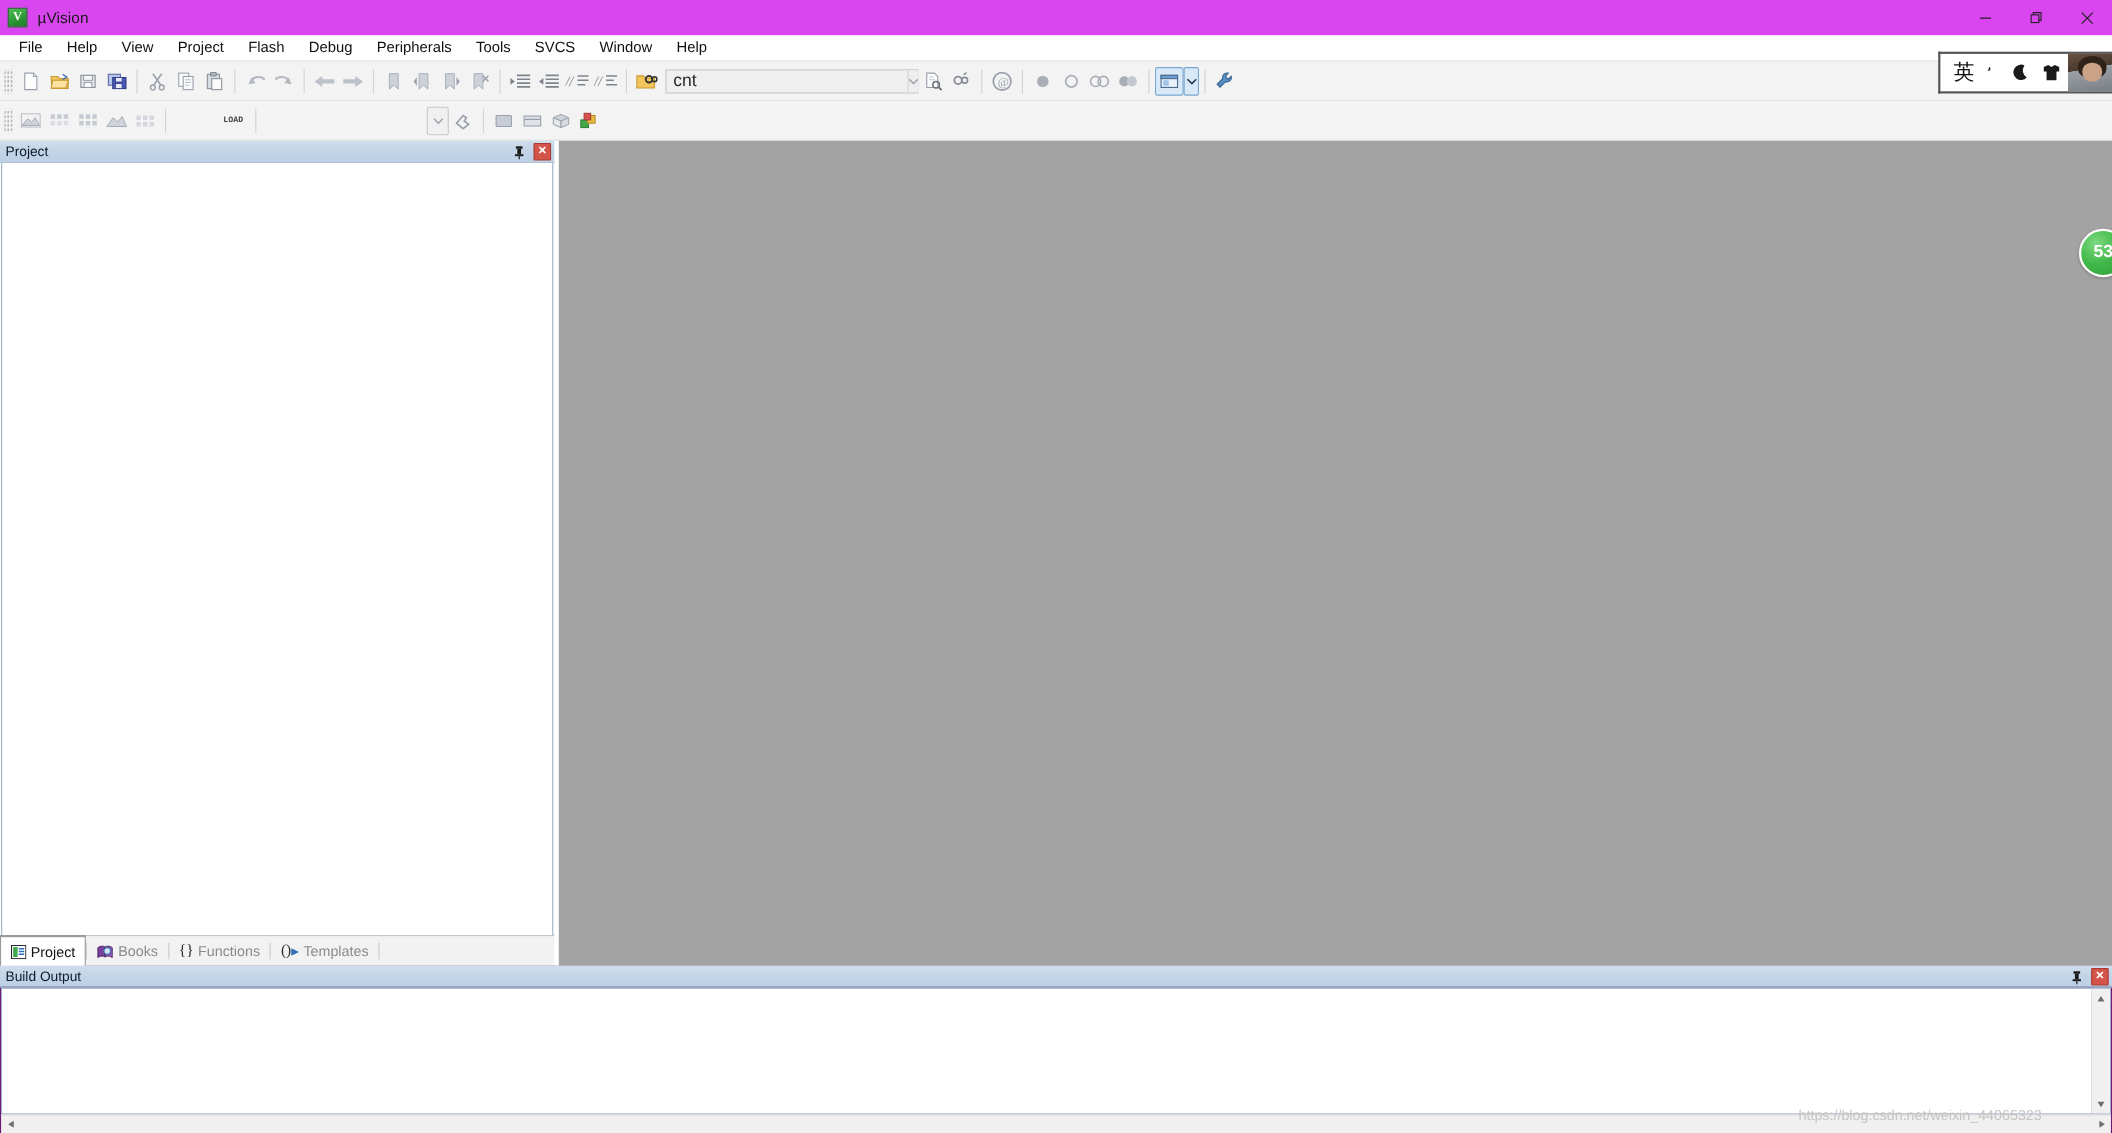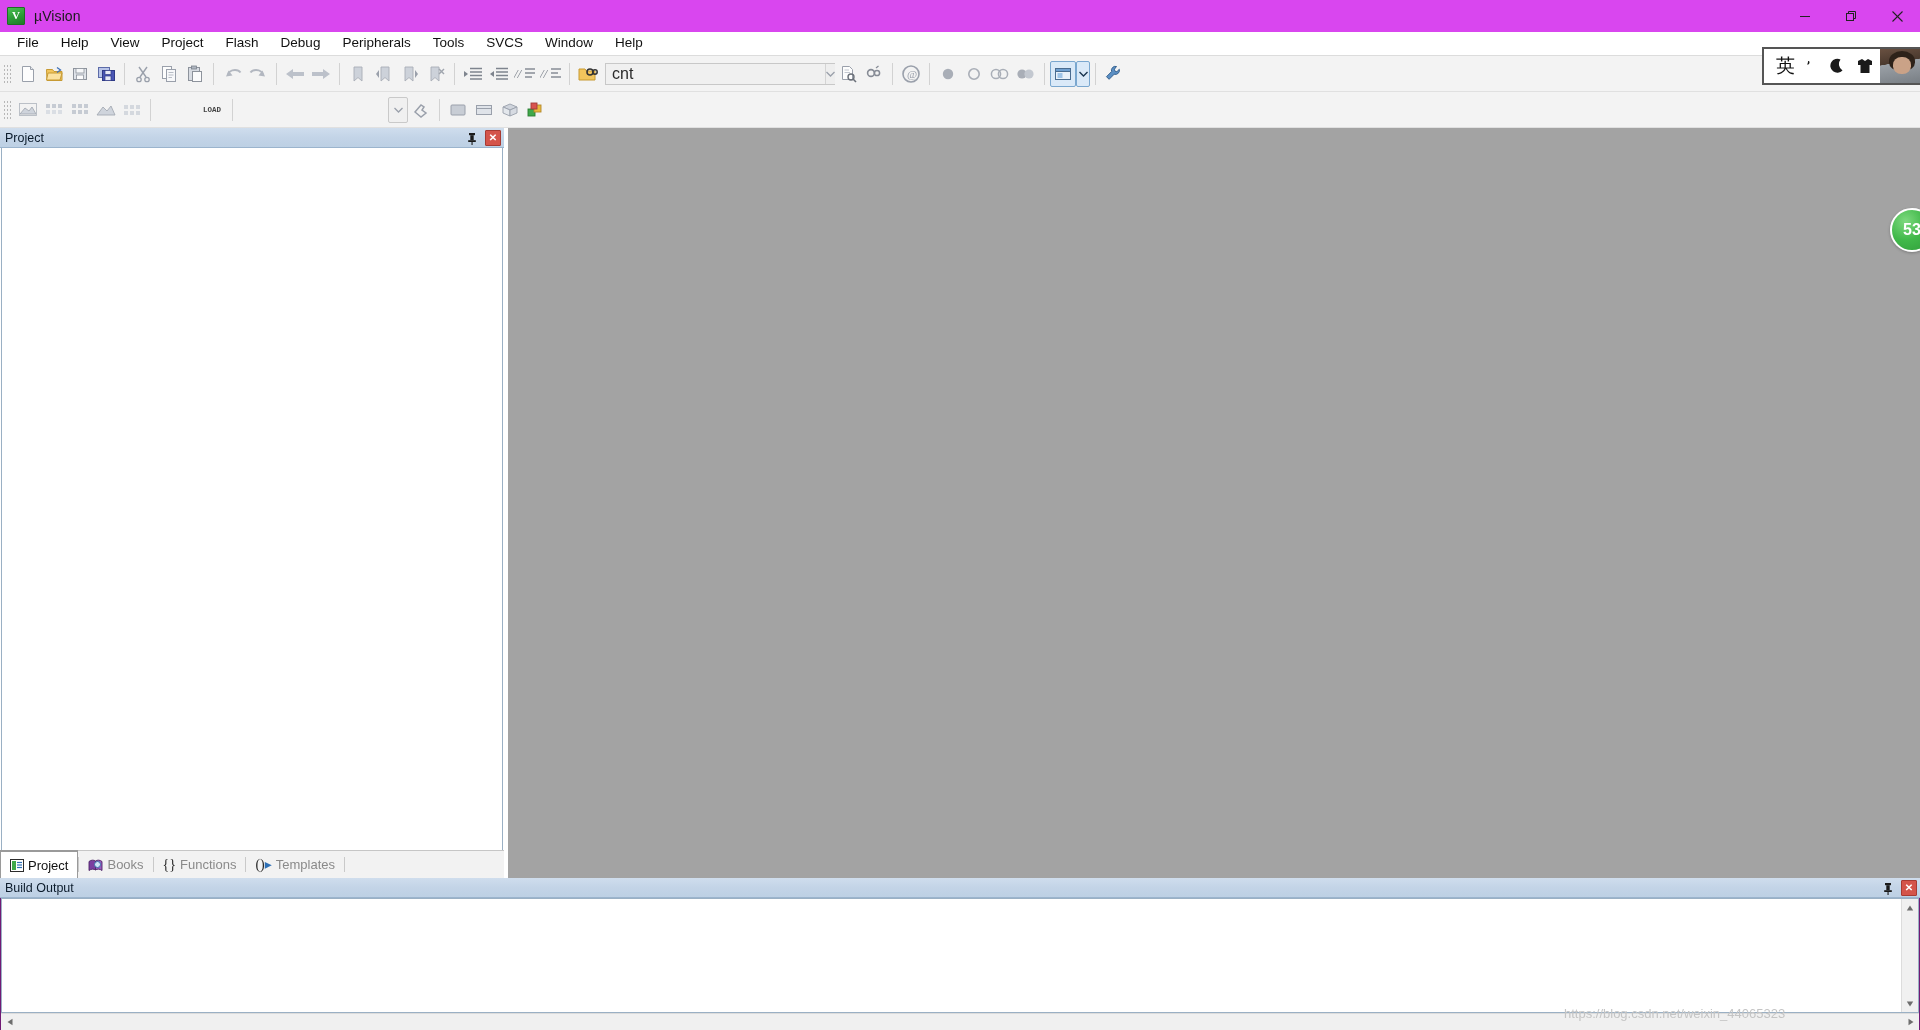--- a/index.html
+++ b/index.html
@@ -291,21 +291,21 @@
     width: 44px; height: 44px; border-radius: 50%;
     background: radial-gradient(circle at 34% 28%, #7ed97f 0%, #41b94a 48%, #2f9c3a 100%);
     border: 2px solid #ffffff;
     box-shadow: 0 1px 3px rgba(0,0,0,.25);
     display: flex; align-items: center; justify-content: center;
     color: #ffffff; font-size: 16px; font-weight: bold;
     z-index: 45;
   }
 
   .watermark {
-    position: absolute; left: 1564px; top: 1006px;
+    position: absolute; left: 1635px; top: 1006px;
     font-size: 13px; color: #c4c4c4;
     white-space: nowrap;
     pointer-events: none;
     z-index: 5;
     font-family: "Liberation Sans", sans-serif;
   }
 </style>
 </head>
 <body>
 

